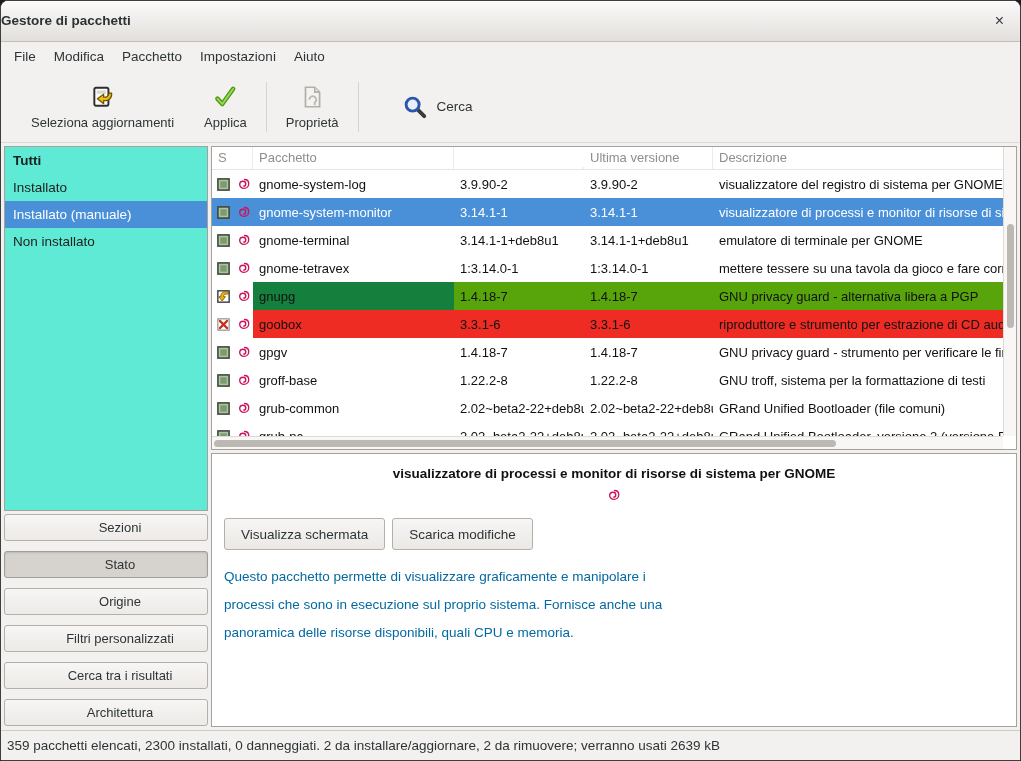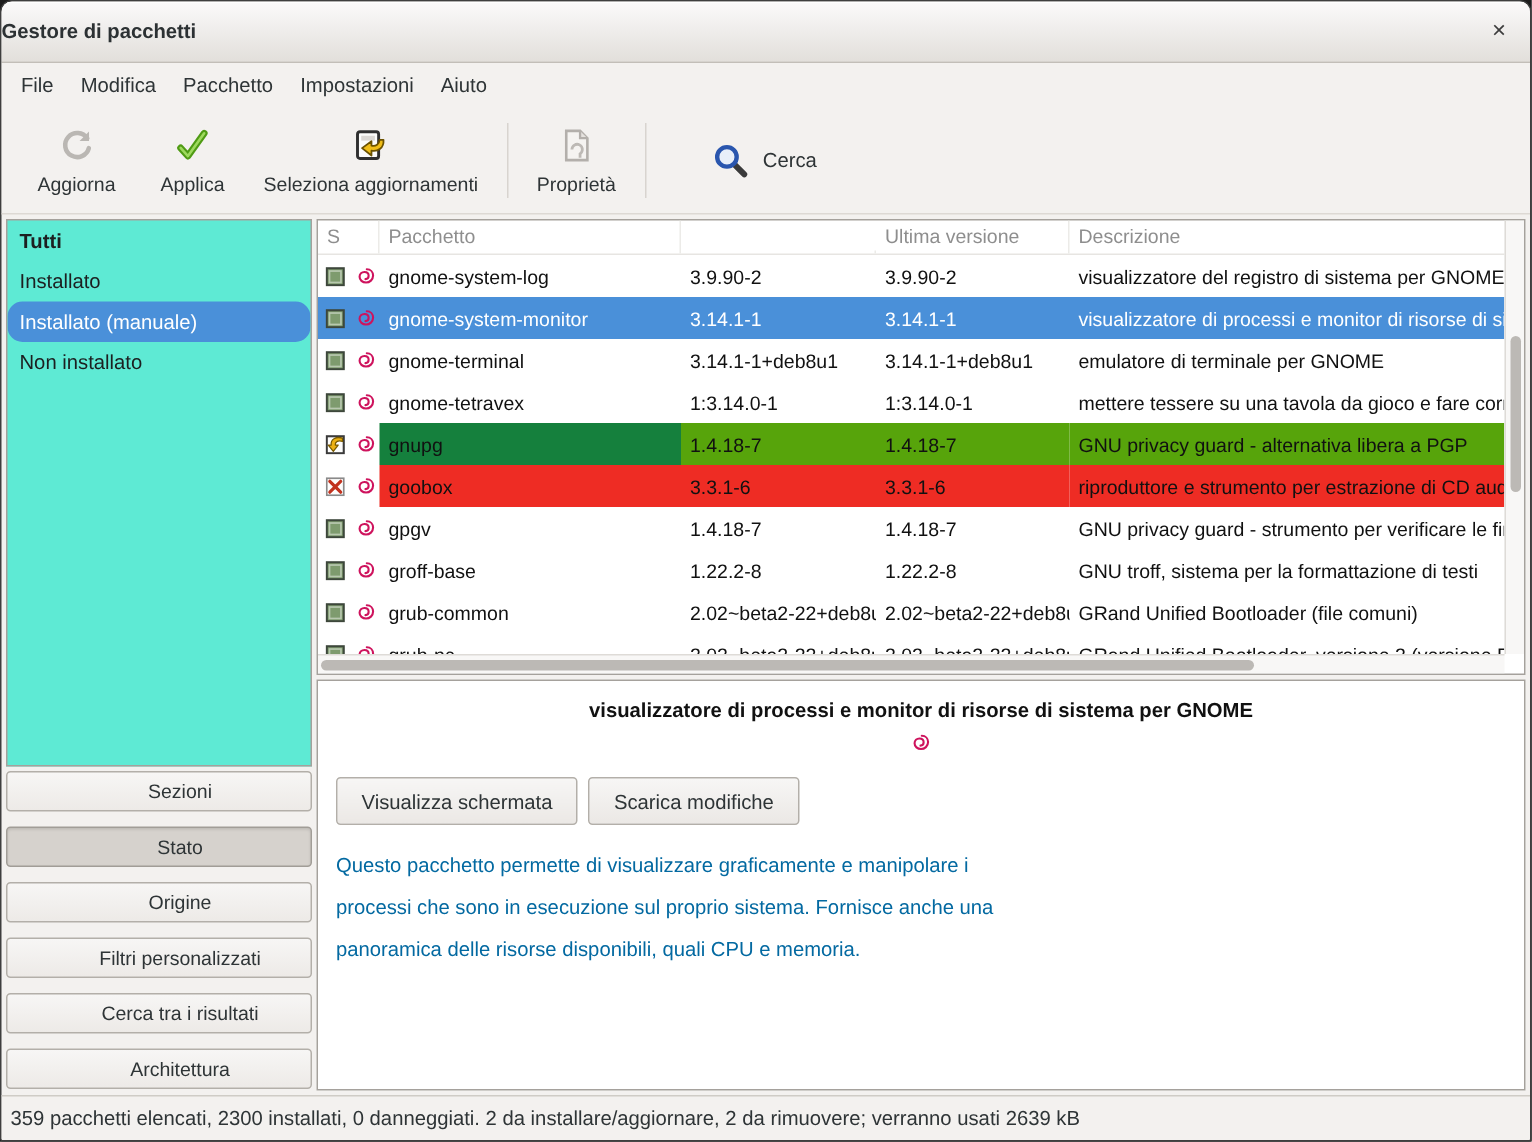--- a/index.html
+++ b/index.html
@@ -97,47 +97,38 @@
 
   <div class="menubar" id="menubar">
       <div class="menu-item">File</div>
       <div class="menu-item">Modifica</div>
       <div class="menu-item">Pacchetto</div>
       <div class="menu-item">Impostazioni</div>
       <div class="menu-item">Aiuto</div>
     </div>
 
   <div class="toolbar">
-    <div class="tbtn">
-      <span class="ticon">
-        <svg viewBox="0 0 24 24" width="26" height="26">
-          <path d="M18.6 7.6 A 7.4 7.4 0 1 0 19.6 13.6" fill="none" stroke="#bab7b3" stroke-width="2.8" stroke-linecap="round"></path>
-          <path d="M19.7 3.4 L19.7 9.2 L13.9 9.2 Z" fill="#bab7b3"></path>
-        </svg>
-      </span>
-      <span class="tlbl">Aggiorna</span>
-    </div>
-    <div class="tbtn" style="margin-left:10px">
-      <span class="ticon">
-        <svg viewBox="0 0 24 24" width="26" height="26">
-          <path d="M5 13.5 L9.5 18.5 L19.5 4.5" fill="none" stroke="#4f9b14" stroke-width="4.2" stroke-linecap="round" stroke-linejoin="round"></path>
-          <path d="M5 13.5 L9.5 18.5 L19.5 4.5" fill="none" stroke="#9ed95e" stroke-width="1.6" stroke-linecap="round" stroke-linejoin="round"></path>
-        </svg>
-      </span>
-      <span class="tlbl">Applica</span>
-    </div>
     <div class="tbtn" style="margin-left:6px">
       <span class="ticon">
         <svg viewBox="0 0 24 24" width="26" height="26">
           <rect x="4" y="3.5" width="13" height="16.5" rx="1.5" fill="#fbfbfa" stroke="#2f2f2f" stroke-width="1.8"></rect>
           <rect x="6.3" y="6" width="8.4" height="3" fill="#dad7d3"></rect>
           <path d="M20 8.5 C 20.4 13.5 16.5 16 12.6 15.2 L12.6 18.2 L6.8 13.6 L12.6 9.4 L12.6 12.1 C 15.4 12.6 17.3 11.2 17.6 8.5 Z" fill="#f0bd17" stroke="#6b5200" stroke-width="1.1" stroke-linejoin="round"></path>
         </svg>
       </span>
       <span class="tlbl">Seleziona aggiornamenti</span>
+    </div>
+    <div class="tbtn" style="margin-left:10px">
+      <span class="ticon">
+        <svg viewBox="0 0 24 24" width="26" height="26">
+          <path d="M5 13.5 L9.5 18.5 L19.5 4.5" fill="none" stroke="#4f9b14" stroke-width="4.2" stroke-linecap="round" stroke-linejoin="round"></path>
+          <path d="M5 13.5 L9.5 18.5 L19.5 4.5" fill="none" stroke="#9ed95e" stroke-width="1.6" stroke-linecap="round" stroke-linejoin="round"></path>
+        </svg>
+      </span>
+      <span class="tlbl">Applica</span>
     </div>
     <div class="tb-sep"></div>
     <div class="tbtn">
       <span class="ticon">
         <svg viewBox="0 0 24 24" width="26" height="26">
           <path d="M6 3 H14.5 L19 7.5 V21 H6 Z" fill="#f5f3f1" stroke="#b3afab" stroke-width="1.6"></path>
           <path d="M14.5 3 L14.5 7.5 L19 7.5" fill="#e5e2de" stroke="#b3afab" stroke-width="1.4"></path>
           <path d="M9.5 14.5 a3.2 3.2 0 1 1 5 2.6 l0 2.4" fill="none" stroke="#bdb9b5" stroke-width="1.7"></path>
         </svg>
       </span>
@@ -154,21 +145,21 @@
       <span class="tlbl">Cerca</span>
     </div>
   </div>
 
   <div class="main">
 
     <div class="sidebar">
       <div class="filter-list" id="filter-list">
           <div class="filter-item bold">Tutti</div>
           <div class="filter-item">Installato</div>
-          <div class="filter-item selected" style="background: rgb(74, 144, 217); border-radius: 10px;">Installato (manuale)</div>
+          <div class="filter-item selected" style="background: rgb(74, 144, 217);">Installato (manuale)</div>
           <div class="filter-item">Non installato</div>
         </div>
       <div class="side-buttons" id="side-buttons">
           <div class="side-btn">Sezioni</div>
           <div class="side-btn active">Stato</div>
           <div class="side-btn">Origine</div>
           <div class="side-btn">Filtri personalizzati</div>
           <div class="side-btn">Cerca tra i risultati</div>
           <div class="side-btn">Architettura</div>
         </div>

